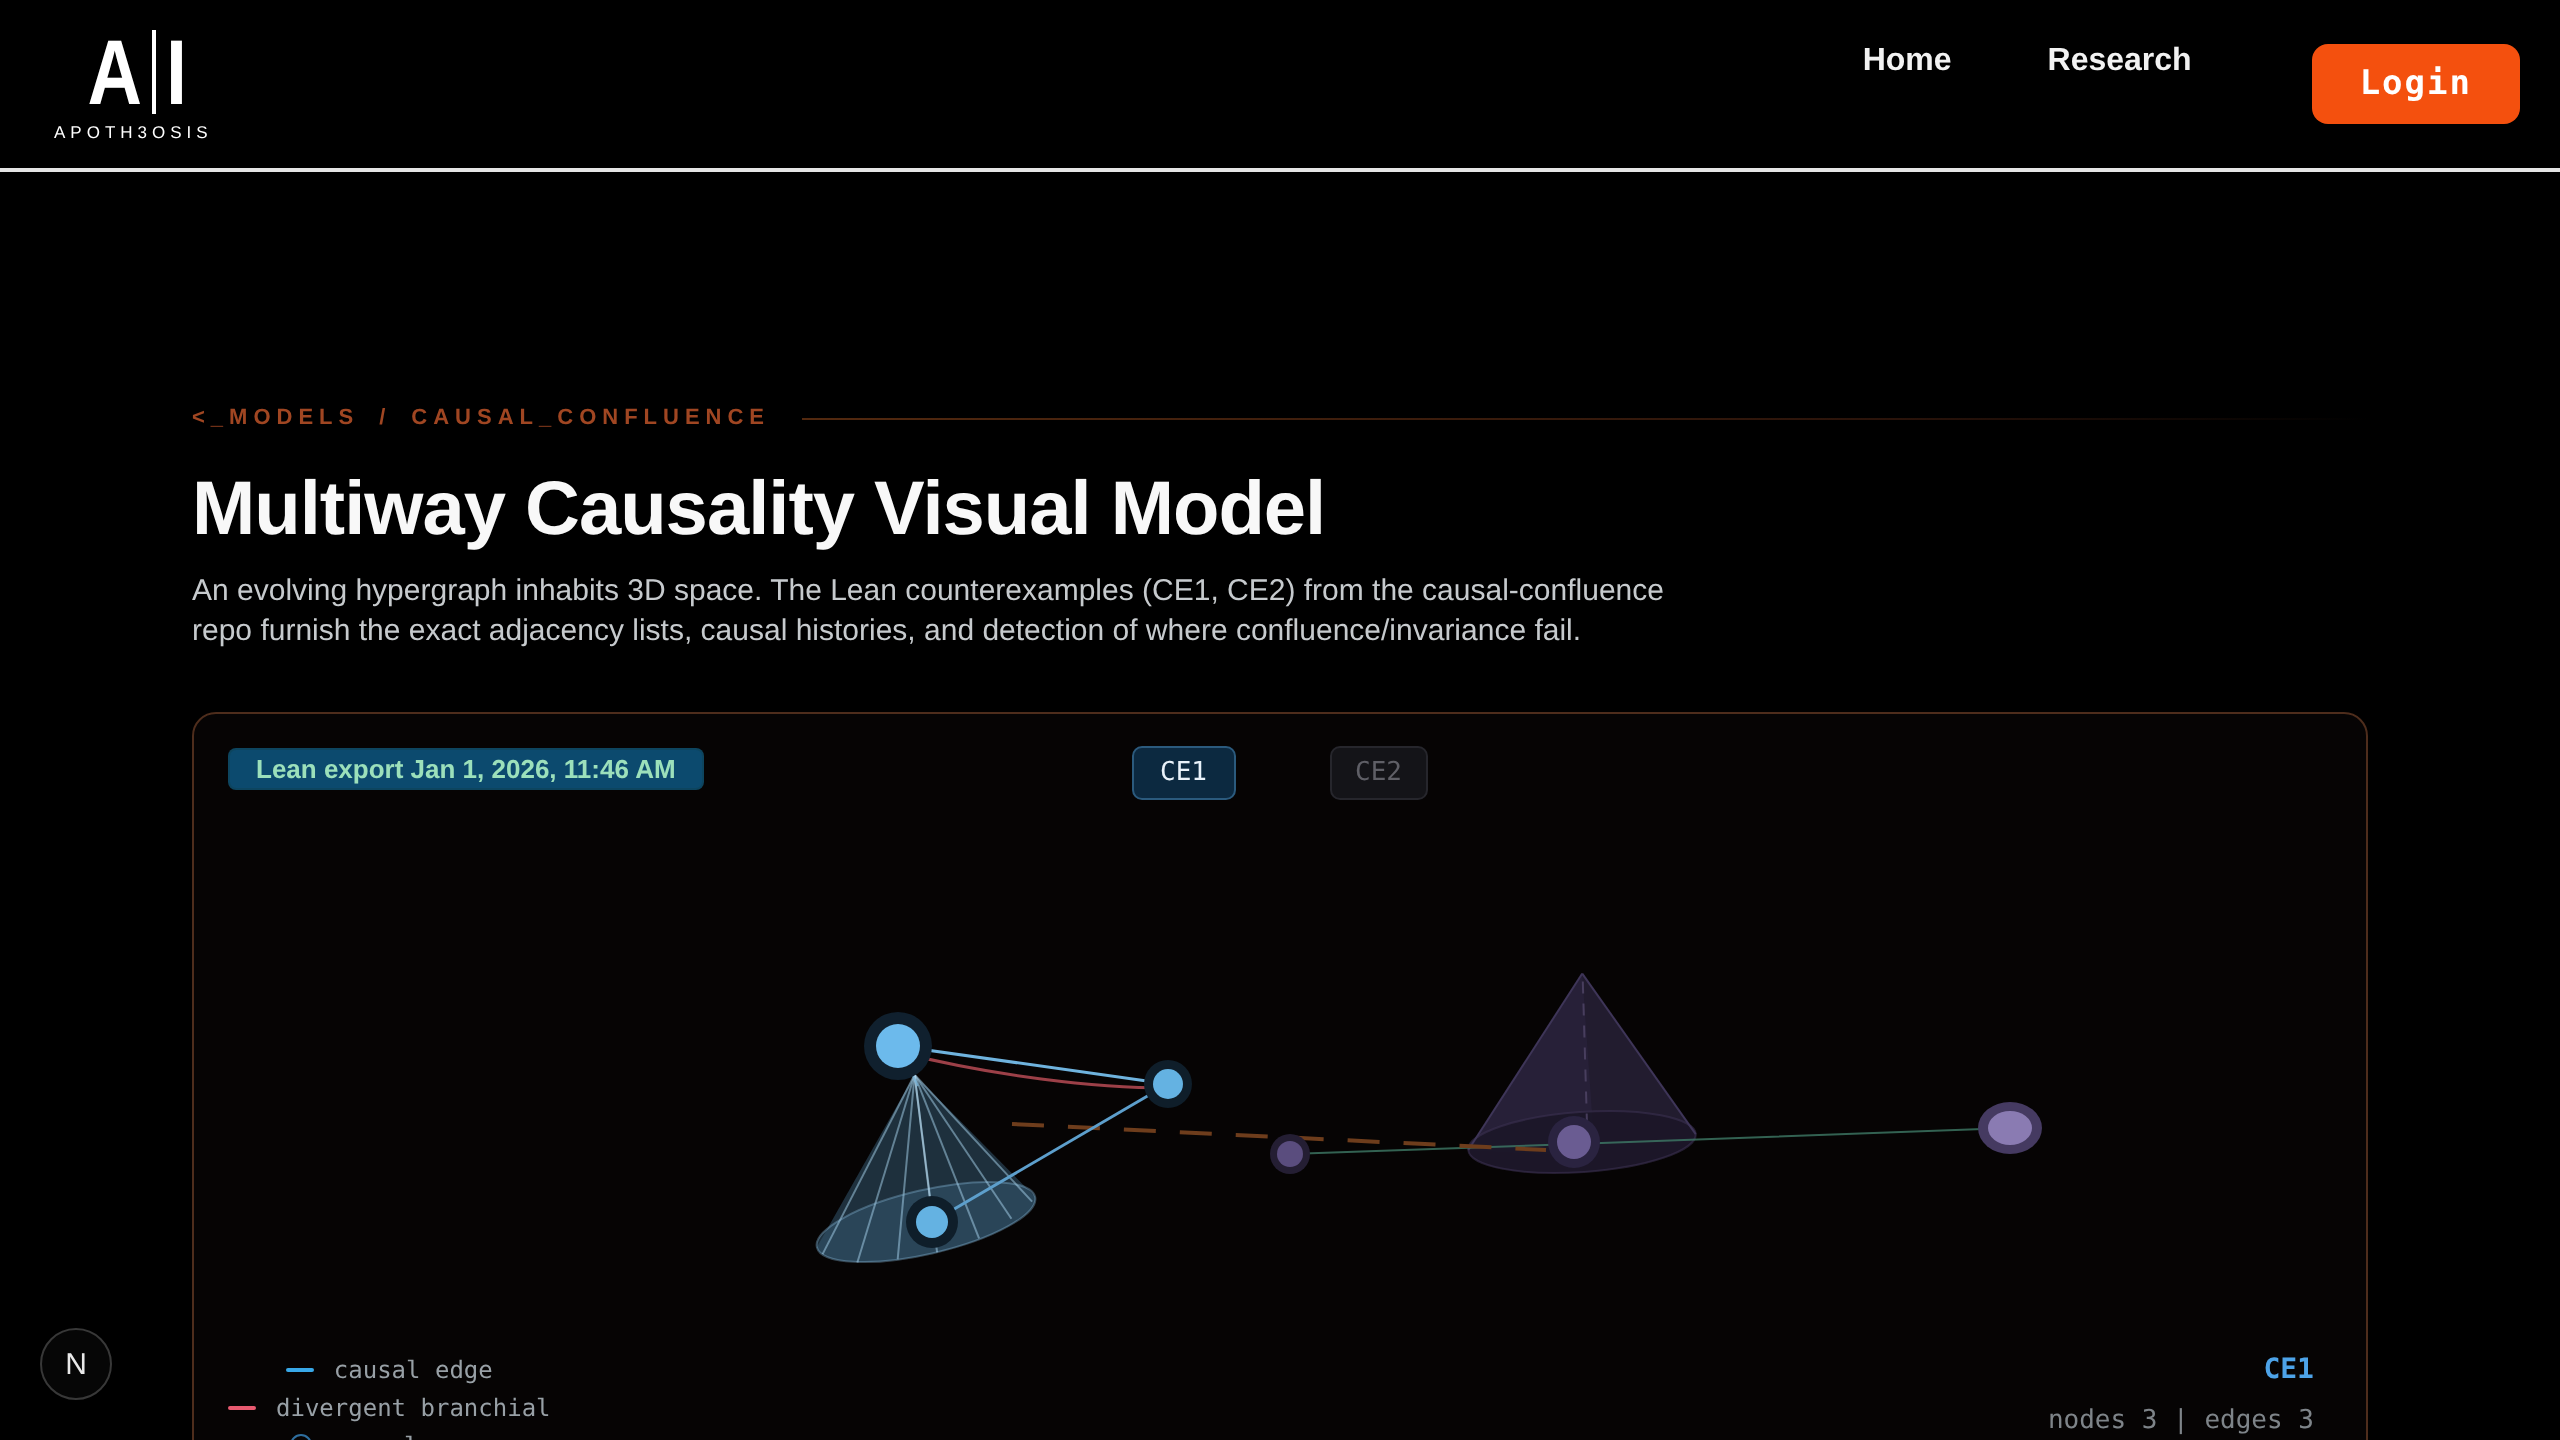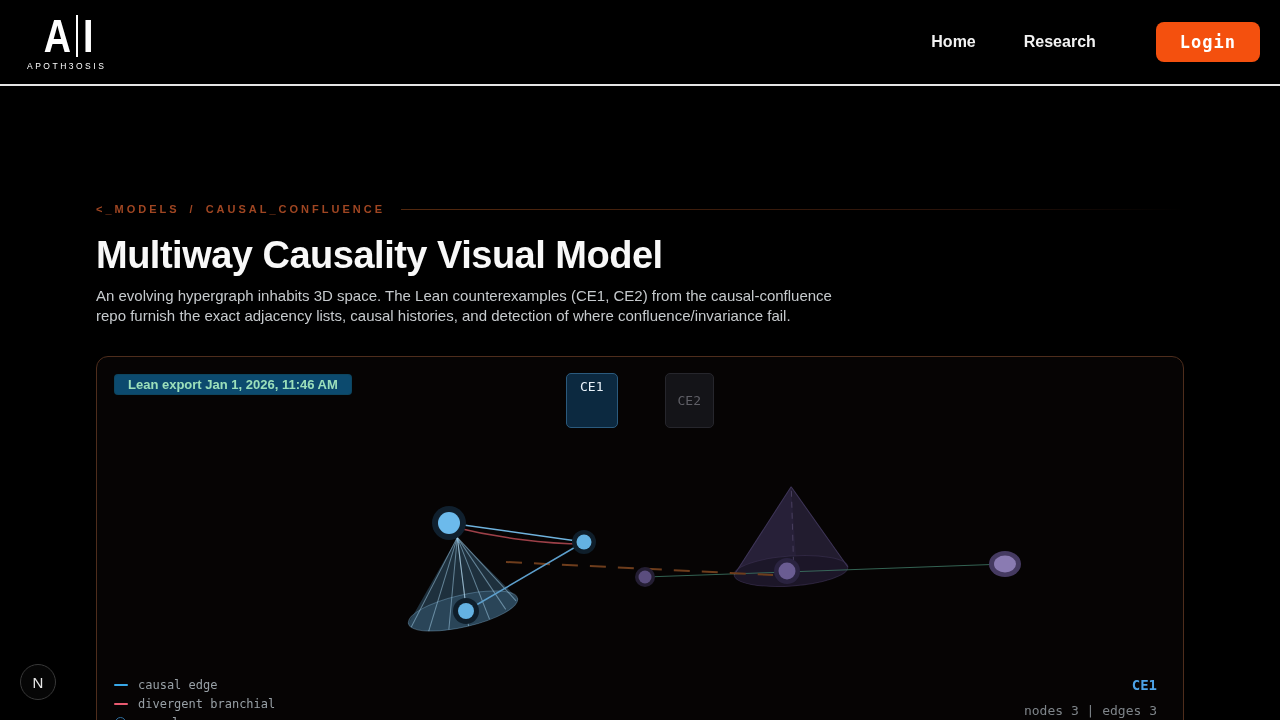--- a/index.html
+++ b/index.html
@@ -6,21 +6,21 @@
   html,body { width:1280px; height:720px; overflow:hidden; background:#000; font-family:"Liberation Sans",sans-serif; }
 
   
   .site-header { height:86px; background:#000; border-bottom:2px solid #e4e4e4;
     display:flex; align-items:center; justify-content:space-between; padding:0 20px 0 27px; }
   .logo { display:flex; flex-direction:column; align-items:center; cursor:pointer; }
   .logo-mark { display:flex; align-items:center; height:46px; }
   .logo-a, .logo-i { color:#fff; font-size:46px; font-weight:bold; line-height:44px; transform:scaleX(.82); letter-spacing:-2px; }
   .logo-bar { width:2px; height:42px; background:#fff; margin:0 4px; }
   .logo-sub { color:#fff; font-size:8.5px; letter-spacing:2.5px; margin-top:2px; }
-  .nav { display:flex; align-items:center;margin-left:38px; }
+  .nav { display:flex; align-items:flex-start;margin-left:38px; }
   .nav-link { color:#f2f2f2; font-size:16px; font-weight:600; margin-right:48px; cursor:pointer; }
   .login-btn { background:#f4500e; color:#fff; border:none; border-radius:8px;
     font-family:"DejaVu Sans Mono",monospace; font-weight:bold; font-size:17px; letter-spacing:1px;
     padding:10px 24px; margin-left:12px; cursor:pointer; }
 
   
   .main { padding:0 96px; }
   .breadcrumb { margin-top:117px; display:flex; align-items:center;
     font-family:Liberation Sans, sans-serif; font-size:11px; font-weight:bold; letter-spacing:3px; color:#a04622; }
   .breadcrumb .sep { margin:0 10px; }
@@ -30,26 +30,26 @@
   .page-desc { margin-top:9px; max-width:750px; color:#c6cacd; font-size:15px; line-height:20px; }
 
   
   .viz-panel { position:relative; margin-top:30px; width:1088px; height:420px;
     background:#060404; border:1px solid #4e2d1c; border-radius:12px; }
   .export-badge { position:absolute; left:17px; top:17px; background:#0c4a6e; border:1px solid #14342632;
     color:#9ce0bb; font-size:13px; font-weight:bold; padding:2px 13px; border-radius:4px; }
   .tabs { position:absolute; top:16px; left:0; right:0; display:flex; justify-content:center; gap:47px; }
   .tab { font-family:"DejaVu Sans Mono",monospace; font-size:13px; border-radius:5px; cursor:pointer; }
   .tab.active { background:#0c2940; border:1px solid #2b5a7d; color:#e9f2fa; padding:5px 13px; }
-  .tab.inactive { background:#141418; border:1px solid #26262c; color:#5f5f66; padding:19px 12px; }
+  .tab.inactive { background:#141418; border:1px solid #26262c; color:#5f5f66; padding:5px 12px; }
   .viz-svg { position:absolute; inset:0; width:100%; height:100%; }
 
   
   .legend { position:absolute; left:17px; top:318px; font-family:"DejaVu Sans Mono",monospace; font-size:12px; color:#98a0a6; }
-  .legend-row { display:flex; align-items:center; height:19px; }
+  .legend-row { display:flex; align-items:center; height:19px;justify-content:center; }
   .lg-line { display:inline-block; width:14px; height:2px; margin-right:10px; border-radius:1px; }
   .lg-line.blue { background:#38a8e8; }
   .lg-line.pink { background:#e85a70; }
   .lg-circle { display:inline-block; width:11px; height:11px; margin-right:10px; margin-left:1px;
     border:1.5px solid #2e6e9e; border-radius:50%; }
 
   
   .stats { position:absolute; right:26px; top:320px; text-align:right; font-family:"DejaVu Sans Mono",monospace; }
   .stats-title { color:#4da3e8; font-size:14px; font-weight:bold; margin-bottom:7px; }
   .stats-line { color:#7e8489; font-size:13px; line-height:21px; }

